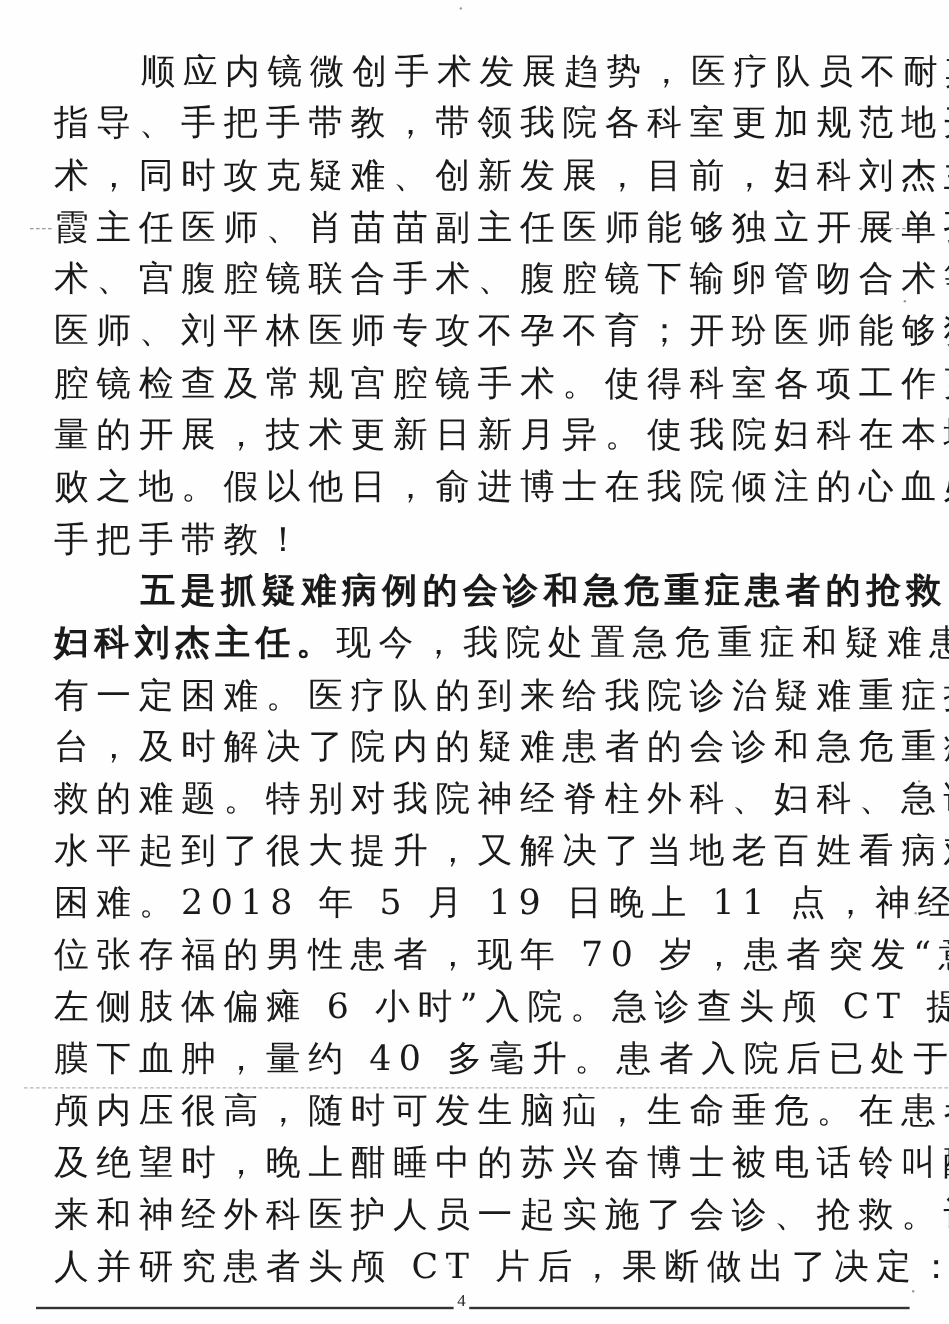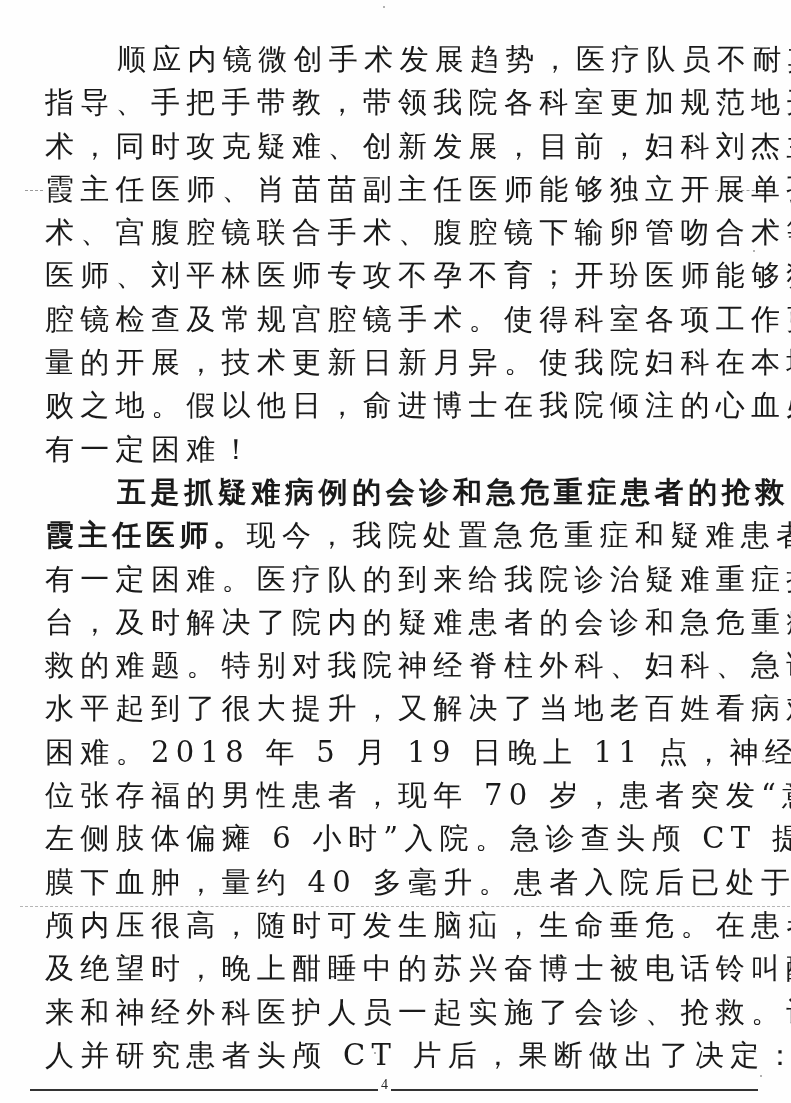--- a/index.html
+++ b/index.html
@@ -97,23 +97,23 @@
   <div class="text-block" id="text-block">
       <div class="line indent"><span>顺应内镜微创手术发展趋势，医疗队员不耐其烦、悉心</span></div>
       <div class="line"><span>指导、手把手带教，带领我院各科室更加规范地开展常规手</span></div>
       <div class="line"><span>术，同时攻克疑难、创新发展，目前，妇科刘杰主任、李彩</span></div>
       <div class="line"><span>霞主任医师、肖苗苗副主任医师能够独立开展单孔腹腔镜技</span></div>
       <div class="line"><span>术、宫腹腔镜联合手术、腹腔镜下输卵管吻合术等；何秀荣</span></div>
       <div class="line"><span>医师、刘平林医师专攻不孕不育；开玢医师能够独立完成宫</span></div>
       <div class="line"><span>腔镜检查及常规宫腔镜手术。使得科室各项工作更加有质有</span></div>
       <div class="line"><span>量的开展，技术更新日新月异。使我院妇科在本地区立于不</span></div>
       <div class="line"><span>败之地。假以他日，俞进博士在我院倾注的心血必将结出丰</span></div>
-      <div class="line"><span>有一定困难！</span></div>
+      <div class="line"><span>手把手带教！</span></div>
       <div class="line indent"><span class="bold">五是抓疑难病例的会诊和急危重症患者的抢救，提高了</span></div>
-      <div class="line"><span class="bold">霞主任医师。</span><span>现今，我院处置急危重症和疑难患者水平还</span></div>
+      <div class="line"><span class="bold">妇科刘杰主任。</span><span>现今，我院处置急危重症和疑难患者水平还</span></div>
       <div class="line"><span>有一定困难。医疗队的到来给我院诊治疑难重症搭建了平</span></div>
       <div class="line"><span>台，及时解决了院内的疑难患者的会诊和急危重症患者的抢</span></div>
       <div class="line"><span>救的难题。特别对我院神经脊柱外科、妇科、急诊科的诊治</span></div>
       <div class="line"><span>水平起到了很大提升，又解决了当地老百姓看病难看病贵的</span></div>
       <div class="line"><span>困难。2018 年 5 月 19 日晚上 11 点，神经脊柱外科接诊了一</span></div>
       <div class="line"><span>位张存福的男性患者，现年 70 岁，患者突发“意识不清，</span></div>
       <div class="line"><span>左侧肢体偏瘫 6 小时”入院。急诊查头颅 CT 提示，右侧硬</span></div>
       <div class="line"><span>膜下血肿，量约 40 多毫升。患者入院后已处于昏迷状态，</span></div>
       <div class="line"><span>颅内压很高，随时可发生脑疝，生命垂危。在患者家人痛哭</span></div>
       <div class="line"><span>及绝望时，晚上酣睡中的苏兴奋博士被电话铃叫醒从宿舍赶</span></div>

